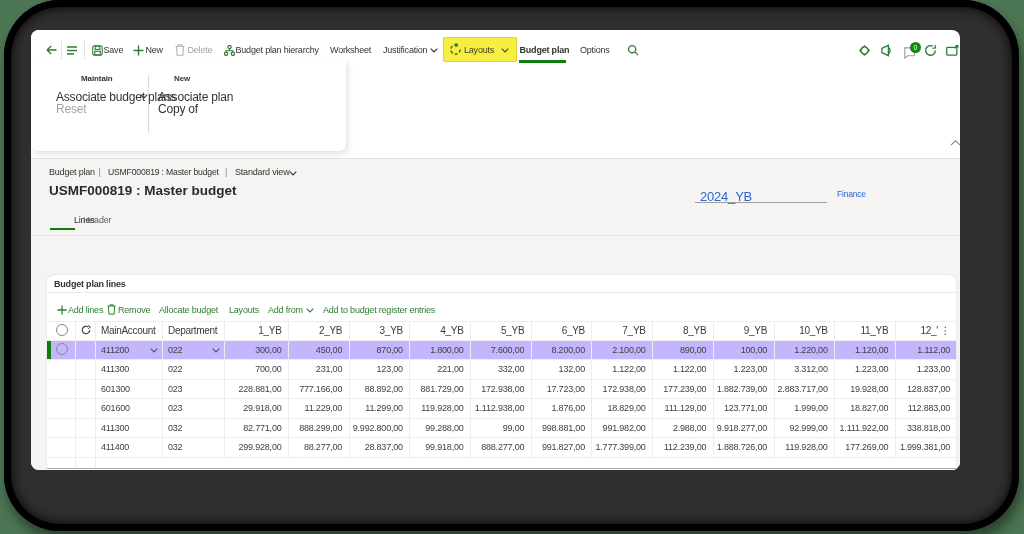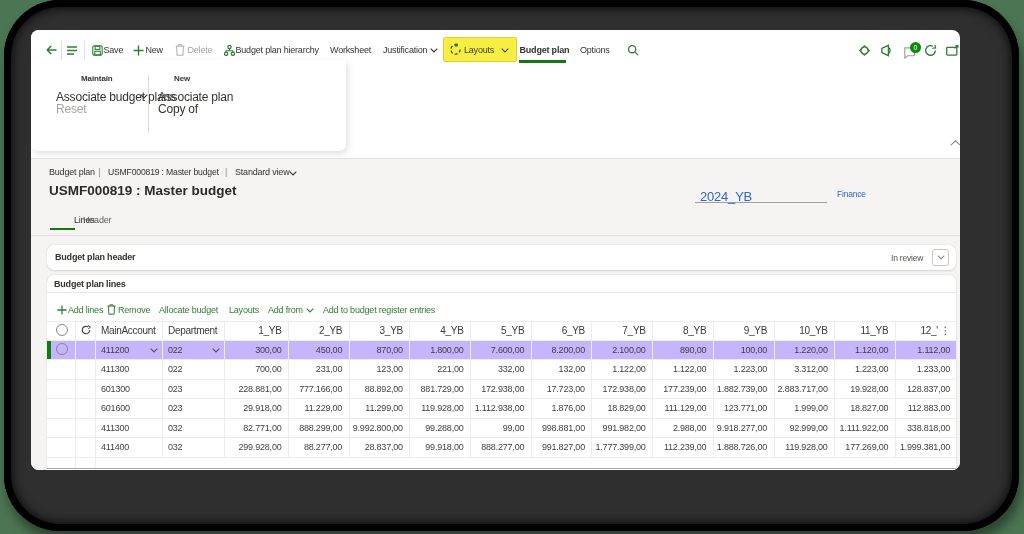--- a/index.html
+++ b/index.html
@@ -164,29 +164,20 @@
 
       <div class="abs blue" style="left:669px;top:30px;font-size:13px;letter-spacing:-0.2px;">2024_YB</div>
       <div class="abs" style="left:664px;top:43px;width:132px;height:1px;background:#a19f9d;"></div>
       <div class="abs blue" style="left:806px;top:30px;font-size:8.5px;letter-spacing:-0.2px;">Finance</div>
 
       <div class="abs crumb" style="left:20px;top:56px;margin-left:23px;">Lines</div>
       <div class="abs" style="left:19px;top:68.5px;width:25px;height:2.5px;background:#107c10;"></div>
       <div class="abs crumb" style="left:52px;top:56px;color:#605e5c;">Header</div>
       <div class="abs" style="left:0;top:75.5px;width:929px;height:1px;background:#e3e2e0;"></div>
 
-      <div class="card" style="left:16px;top:85.5px;width:909px;height:25.5px;">
-        <div class="abs cardtitle" style="left:8px;top:7.5px;">Budget plan header</div>
-        <div class="abs" style="left:844px;top:8px;font-size:8.5px;letter-spacing:-0.2px;color:#55534f;">In review</div>
-        <div class="abs" style="left:885px;top:4.5px;width:15px;height:15px;border:1px solid #c8c6c4;border-radius:3px;">
-          <svg style="margin:5px 0 0 3.5px;" width="8" height="5" viewBox="0 0 8 5">
-            <path d="M0.7 0.7 L4 4 L7.3 0.7" stroke="#8a8886" stroke-width="1.1" fill="none"></path>
-          </svg>
-        </div>
-      </div>
 
       <div class="card" style="left:16px;top:115.5px;width:909px;height:196px;overflow:hidden;border-bottom-left-radius:0;border-bottom-right-radius:0;">
         <div class="abs cardtitle" style="left:7px;top:4.5px;">Budget plan lines</div>
         <div class="abs" style="left:0;top:17.5px;width:909px;height:1px;background:#eceae8;"></div>
 
         <svg class="abs" style="left:10px;top:30px;" width="10" height="10" viewBox="0 0 11 11">
           <path d="M5.5 0.5 V10.5 M0.5 5.5 H10.5" stroke="#2d7d32" stroke-width="1.4"></path>
         </svg>
         <div class="abs toollink" style="left:21px;top:30px;">Add lines</div>
         <svg class="abs" style="left:60px;top:29px;" width="9" height="11" viewBox="0 0 10 12">

